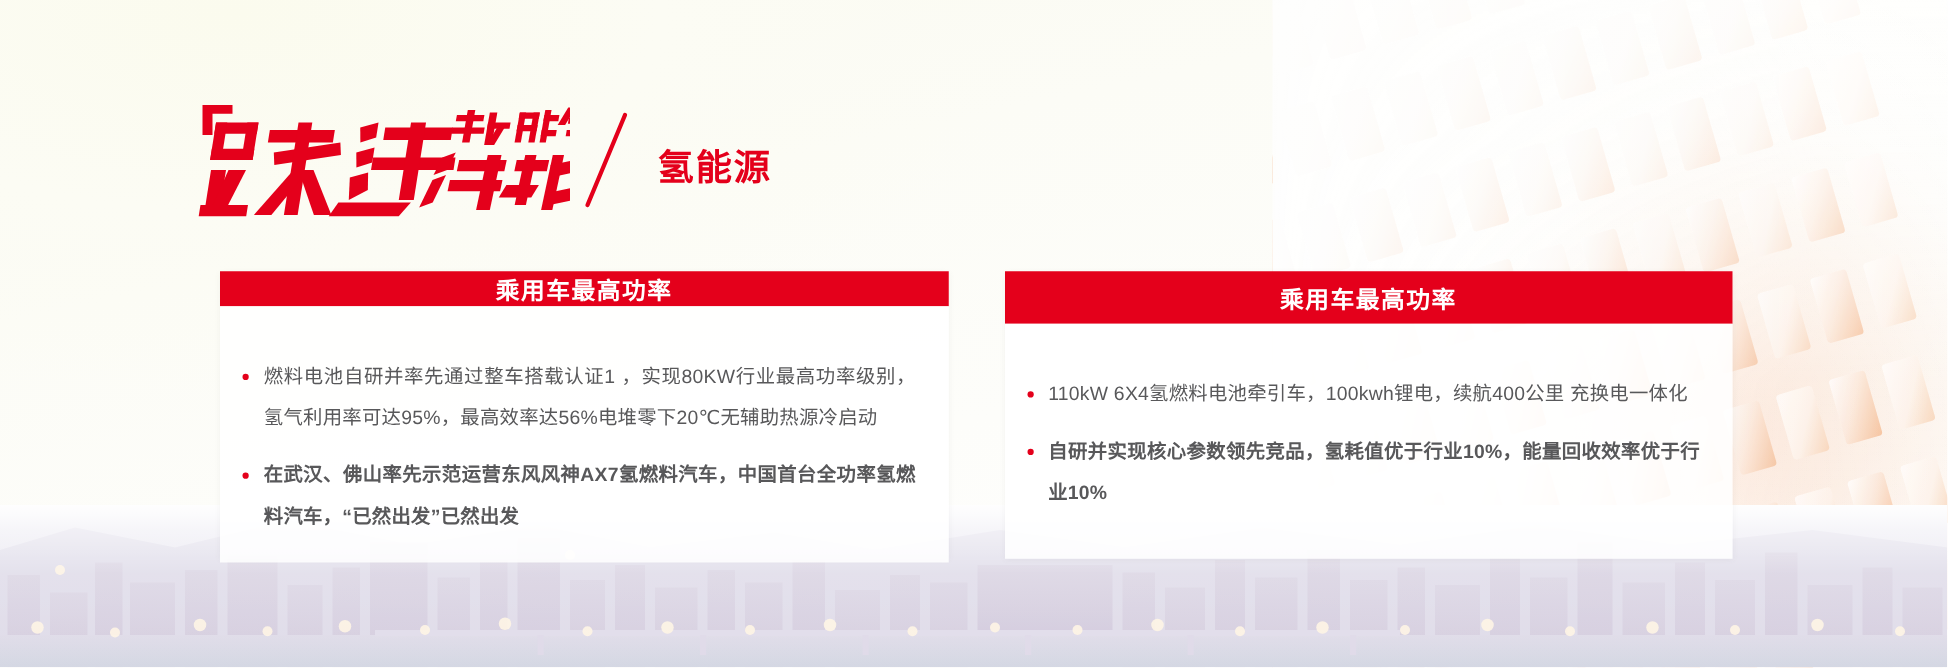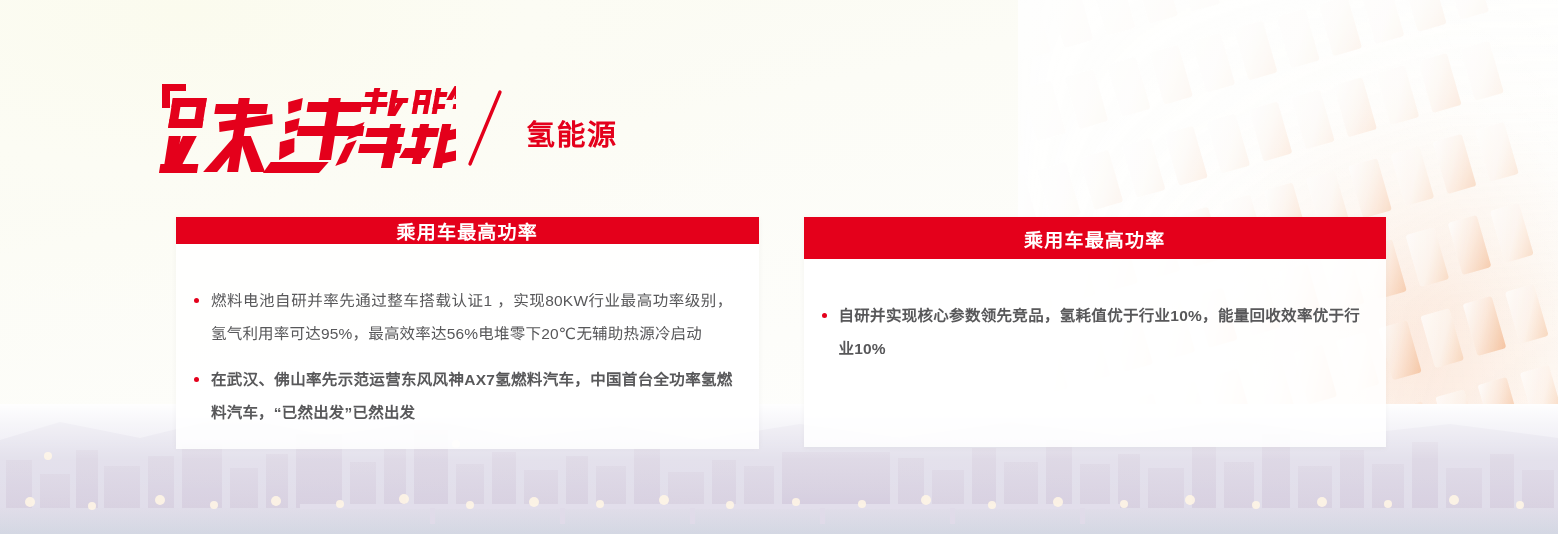--- a/index.html
+++ b/index.html
@@ -468,20 +468,24 @@
         </ul>
       </div>
     </div>
 
     <div class="card">
       <div class="card-header">乘用车最高功率</div>
       <div class="card-body">
         <ul class="bullet-list">
           <li class="bullet-item">
             <span class="bullet-dot"></span>
+            <span>110kW 6X4氢燃料电池牵引车，100kwh锂电，续航400公里 充换电一体化</span>
+          </li>
+          <li class="bullet-item">
+            <span class="bullet-dot"></span>
             <span>自研并实现核心参数领先竞品，氢耗值优于行业10%，能量回收效率优于行业10%</span>
           </li>
         </ul>
       </div>
     </div>
 
   </div>
 </div>
 
 </body></html>

